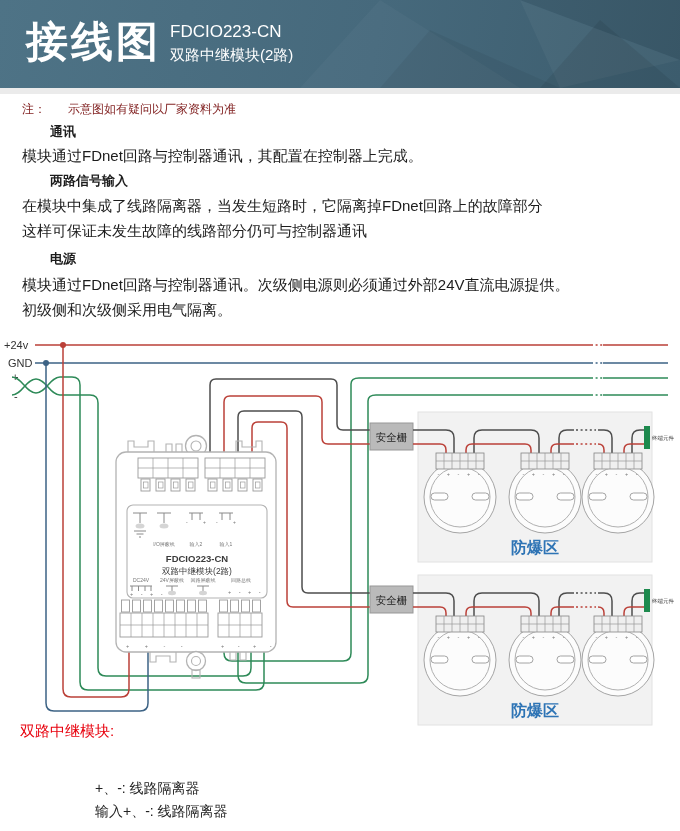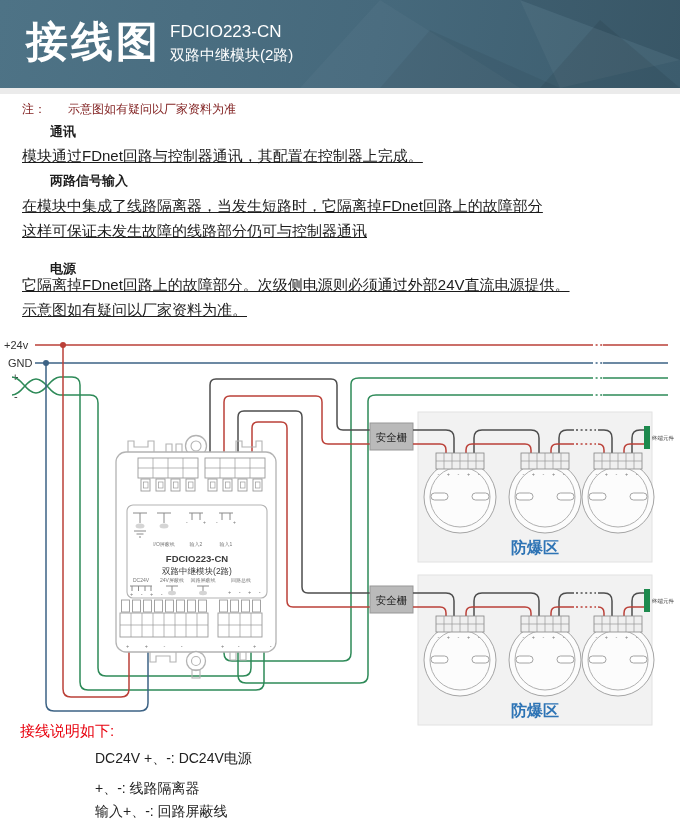--- a/index.html
+++ b/index.html
@@ -11,21 +11,21 @@
   .banner svg{position:absolute;left:0;top:0;}
   .banner-title{position:absolute;left:26px;top:14px;font-size:42px;font-weight:bold;
                 color:#fff;letter-spacing:3px;}
   .banner-model{position:absolute;left:170px;top:22px;font-size:17px;color:#fff;}
   .banner-sub{position:absolute;left:170px;top:46px;font-size:15px;color:#fff;}
   .banner-strip{position:absolute;left:0;top:88px;width:680px;height:6px;background:#ebebeb;}
   
   .note{position:absolute;left:22px;top:101px;font-size:12px;color:#7f1d1d;}
   .note .gap{display:inline-block;width:22px;}
   .sec-h{position:absolute;left:22px;font-size:13px;font-weight:bold;color:#1c1c1c;margin-left:28px;}
-  .sec-p{position:absolute;left:22px;font-size:15px;color:#1c1c1c;text-decoration:underline;}
+  .sec-p{position:absolute;left:22px;font-size:15px;color:#1c1c1c;}
   .legend-title{position:absolute;left:20px;top:722px;font-size:15px;color:#e8000d;}
   .legend-item{position:absolute;left:95px;font-size:14px;color:#222;}
   
   .diagram{position:absolute;left:0;top:0;}
   .wire{fill:none;stroke-width:1.5;}
   .wire-red{stroke:#bb4038;}
   .wire-blue{stroke:#3d6385;}
   .wire-green{stroke:#2e8a58;}
   .wire-dark{stroke:#4d4d4d;}
   .dashed{stroke-dasharray:2,2.6;}
@@ -72,23 +72,23 @@
   <div class="banner-strip"></div>
 
   <div class="note">
     <span>注：</span><span class="gap"></span><span>示意图如有疑问以厂家资料为准</span>
   </div>
   <div class="sec-h" style="top:123px">通讯</div>
   <div class="sec-p" style="top:147px">模块通过FDnet回路与控制器通讯，其配置在控制器上完成。</div>
   <div class="sec-h" style="top:172px">两路信号输入</div>
   <div class="sec-p" style="top:222px">这样可保证未发生故障的线路部分仍可与控制器通讯</div>
   <div class="sec-p" style="top:197px">在模块中集成了线路隔离器，当发生短路时，它隔离掉FDnet回路上的故障部分</div>
-  <div class="sec-h" style="top:260px">电源</div>
-  <div class="sec-p" style="top:276px">它隔离掉FDnet回路上的故障部分。次级侧电源则必须通过外部24V直流电源提供。</div>
-  <div class="sec-p" style="top:301px">示意图如有疑问以厂家资料为准。</div>
+  <div class="sec-h" style="top:250px">电源</div>
+  <div class="sec-p" style="top:276px">模块通过FDnet回路与控制器通讯。次级侧电源则必须通过外部24V直流电源提供。</div>
+  <div class="sec-p" style="top:301px">初级侧和次级侧采用电气隔离。</div>
 
   <svg class="diagram" width="680" height="831">
     <defs>
 
       <g id="det">
         <circle class="det-circle" r="36"></circle>
         <circle class="det-circle2" r="30"></circle>
         <rect class="det-block" x="-24" y="-44" width="48" height="16"></rect>
         <path class="tdiv" d="M-16,-44V-28 M-8,-44V-28 M0,-44V-28 M8,-44V-28 M16,-44V-28 M-24,-36H24"></path>
         <text class="pins" x="0" y="-21" text-anchor="middle" letter-spacing="3">- + - + -</text>
@@ -258,18 +258,17 @@
       <text class="tiny" x="203" y="582" text-anchor="middle">回路屏蔽线</text>
       <g class="sym">
         <path d="M197,586 H209 M203,586 V591"></path>
           <ellipse class="sym-oval" cx="203" cy="593" rx="4" ry="2.2"></ellipse>
       </g>
       <text class="tiny" x="241" y="582" text-anchor="middle">回路总线</text>
       <text class="pins" x="228" y="594" letter-spacing="3">+ -  + -</text>
     </g>
   </svg>
 
-  <div class="legend-title">接线说明如下:</div>
-  <div class="legend-item" style="top:750px">DC24V +、-:  DC24V电源</div>
+  <div class="legend-title">双路中继模块:</div>
   <div class="legend-item" style="top:780px">+、-: 线路隔离器</div>
-  <div class="legend-item" style="top:803px">输入+、-: 回路屏蔽线</div>
+  <div class="legend-item" style="top:803px">输入+、-: 线路隔离器</div>
 
 </div>
 
 </body></html>

